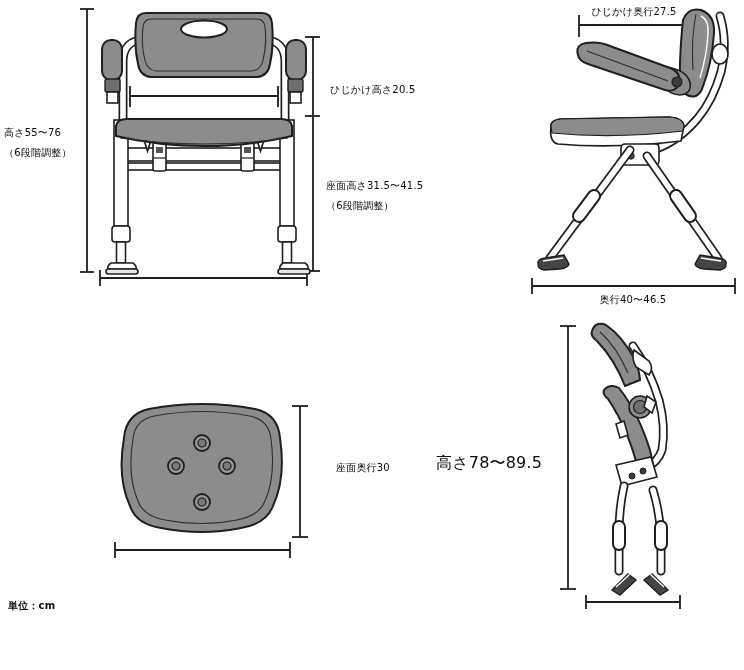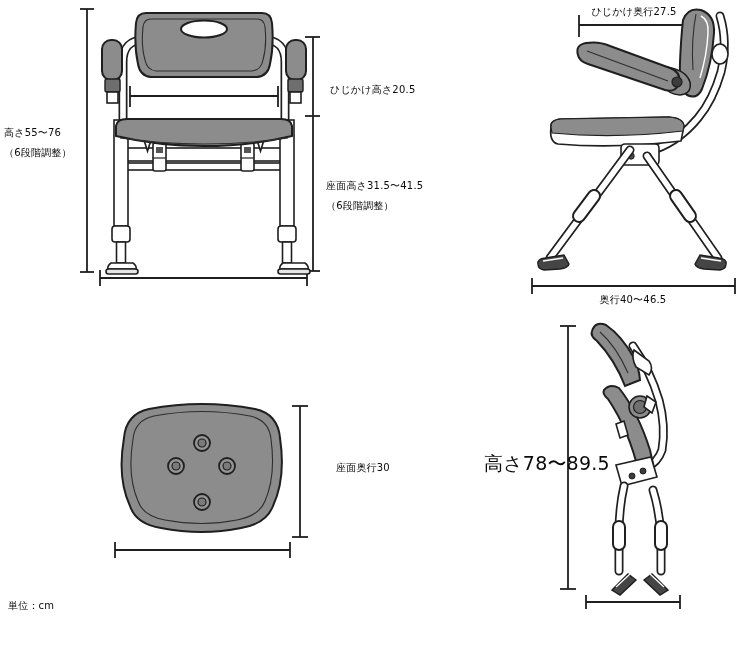--- a/index.html
+++ b/index.html
@@ -6,21 +6,21 @@
   #canvas{
     position:relative;width:744px;height:670px;background:#ffffff;overflow:hidden;
     font-family:"DejaVu Sans","Liberation Sans",sans-serif;color:#000;
   }
   .view{position:absolute;}
   .label{
     position:absolute;font-size:10px;font-weight:500;line-height:20px;
     white-space:nowrap;color:#0a0a0a;letter-spacing:0.2px;
   }
   .label.center{text-align:center;}
-  .label.bold{font-weight:400;text-align:right;}
+  .label.bold{font-weight:700;text-align:right;}
   
   .dim{stroke:#1f1f1f;stroke-width:1.8;fill:none;}
   .pad{fill:#8c8c8c;stroke:#1f1f1f;stroke-width:2;}
   .pad-thin{fill:#8c8c8c;stroke:#1f1f1f;stroke-width:1.6;}
   .inner{fill:none;stroke:#2e2e2e;stroke-width:1.1;}
   .white{fill:#ffffff;stroke:#1f1f1f;stroke-width:1.6;}
   .dark{fill:#454545;stroke:#1f1f1f;stroke-width:1.4;}
   .to{fill:none;stroke:#1f1f1f;stroke-width:9;stroke-linecap:round;}
   .ti{fill:none;stroke:#ffffff;stroke-width:5.6;stroke-linecap:round;}
   .tco{fill:none;stroke:#1f1f1f;stroke-width:14;stroke-linecap:round;}
@@ -244,18 +244,18 @@
   </div>
 
 
   <div class="label center" style="left:569px;top:2px;width:130px;">ひじかけ奥行27.5</div>
 
   <div class="label center" style="left:573px;top:290px;width:120px;">奥行40〜46.5</div>
 
   <div class="label" style="left:327px;top:458px;margin-left:9px;">座面奥行30</div>
 
 
-  <div class="label" style="left:484px;top:453px;font-size:19px;">高さ78〜89.5</div>
+  <div class="label" style="left:436px;top:453px;font-size:16px;">高さ78〜89.5</div>
 
 
   <div class="label bold" style="left:8px;top:596px;">単位：cm</div>
 
 </div>
 
 </body></html>

